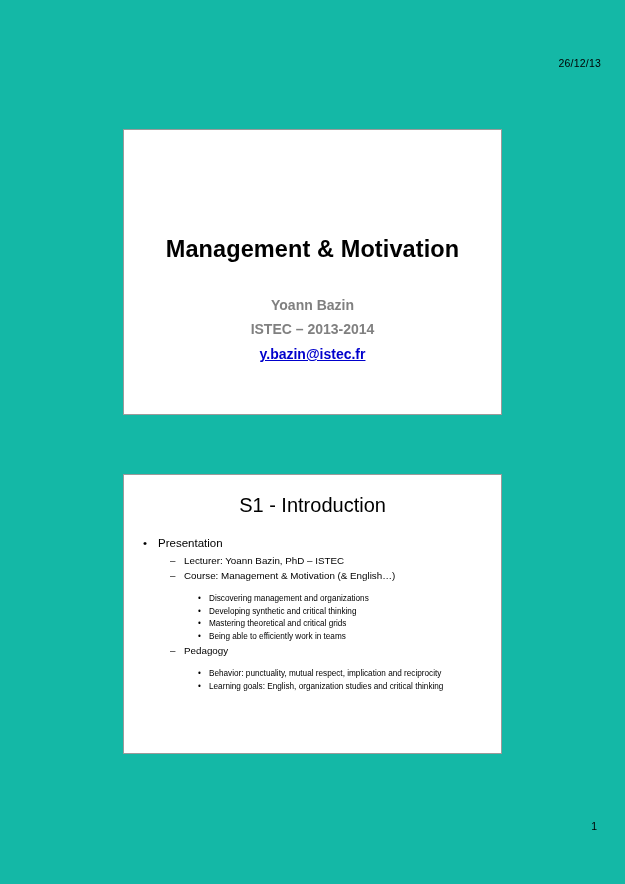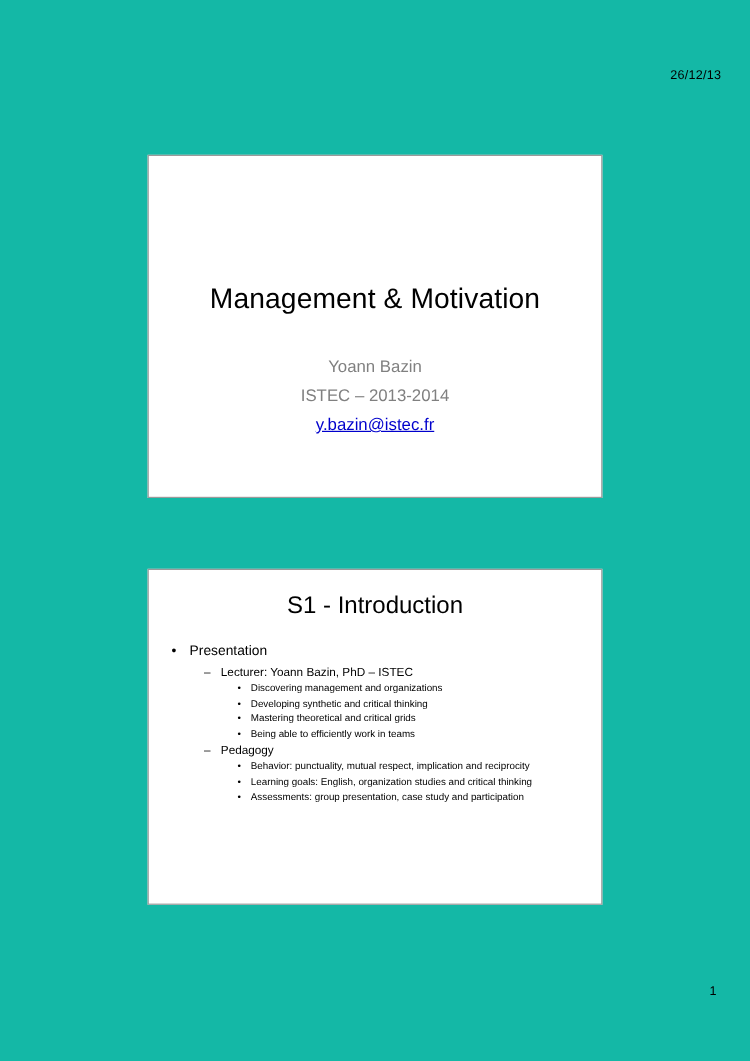--- a/index.html
+++ b/index.html
@@ -40,20 +40,21 @@
     position: absolute;
     left: 123px;
     width: 379px;
     border: 1px solid #9a9a9a;
     background: #ffffff;
     box-sizing: border-box;
   }
   #slide-1 {
     top: 129px;
     height: 286px;
+    font-weight: bold;
   }
   #slide-2 {
     top: 474px;
     height: 280px;
   }
 
   
   .s1-title {
     position: absolute;
     top: 106px;
@@ -131,21 +132,21 @@
     font-size: 9.8px;
     line-height: 15px;
   }
   ul.lvl2 > li > .txt::before {
     content: "\2013";
     position: absolute;
     left: 2px;
     font-size: 9.8px;
   }
   ul.lvl3 {
-    margin-top: 0px;
+    margin-top: 10px;
     margin-left: 12px;
   }
   ul.lvl3 > li {
     position: relative;
     padding-left: 13px;
     font-size: 8.2px;
     line-height: 12.6px;
   }
   ul.lvl3 > li > .txt::before {
     content: "\2022";
@@ -175,33 +176,33 @@
     <div class="s2-title">S1 - Introduction</div>
     <div class="s2-body">
       <ul class="lvl1">
         <li>
           <span class="txt">Presentation</span>
           <ul class="lvl2">
             <li>
               <span class="txt">Lecturer: Yoann Bazin, PhD – ISTEC</span>
             </li>
             <li>
+              <span class="txt">Course: Management &amp; Motivation (&amp; English…)</span>
               <ul class="lvl3">
                 <li><span class="txt">Discovering management and organizations</span></li>
                 <li><span class="txt">Developing synthetic and critical thinking</span></li>
                 <li><span class="txt">Mastering theoretical and critical grids</span></li>
                 <li><span class="txt">Being able to efficiently work in teams</span></li>
               </ul>
             </li>
             <li>
               <span class="txt">Pedagogy</span>
               <ul class="lvl3">
                 <li><span class="txt">Behavior: punctuality, mutual respect, implication and reciprocity</span></li>
                 <li><span class="txt">Learning goals: English, organization studies and critical thinking</span></li>
-                <li><span class="txt">Assessments: group presentation, case study and participation</span></li>
               </ul>
             </li>
           </ul>
         </li>
       </ul>
     </div>
   </div>
 
   <div class="page-number">1</div>
 

